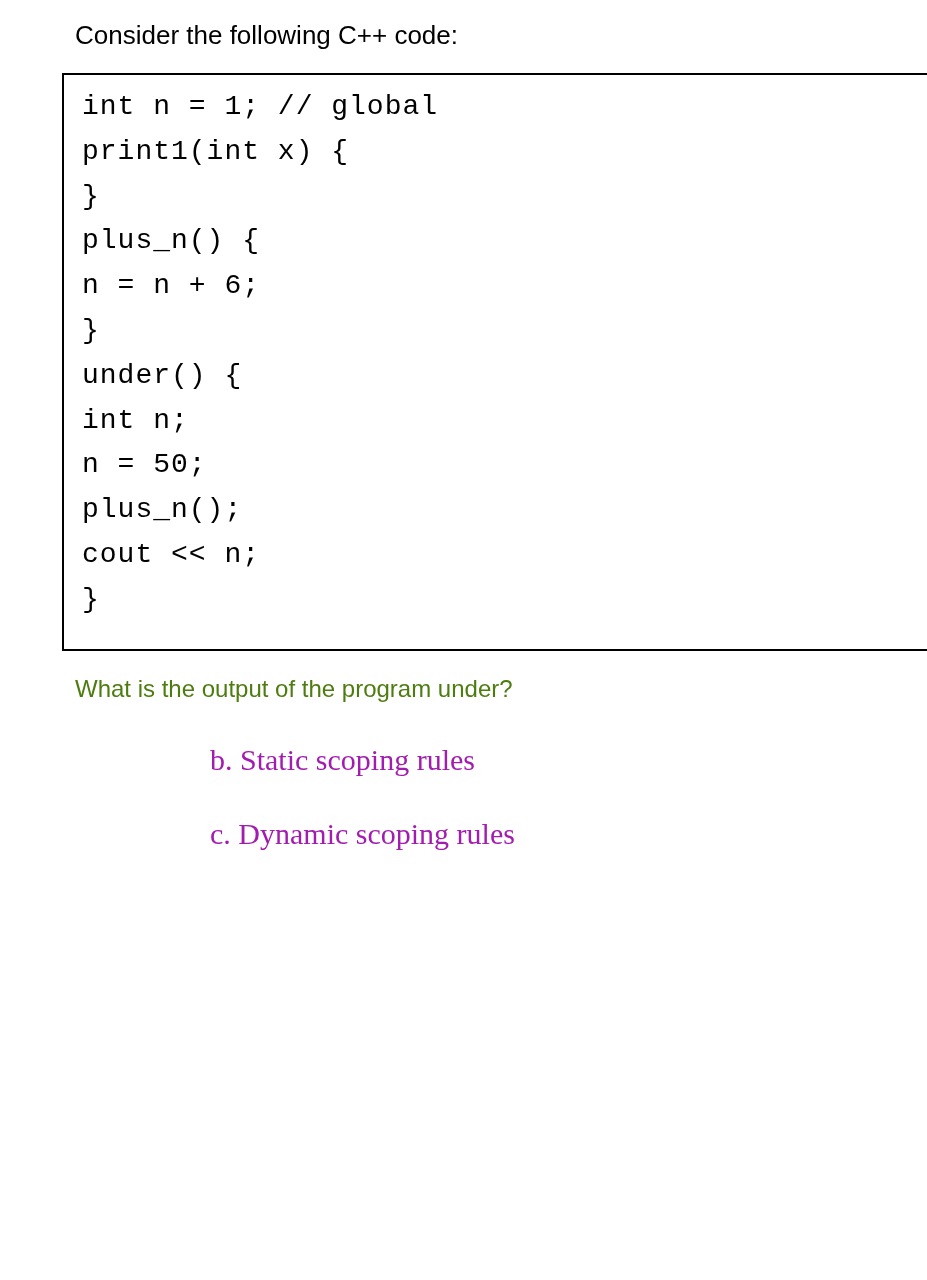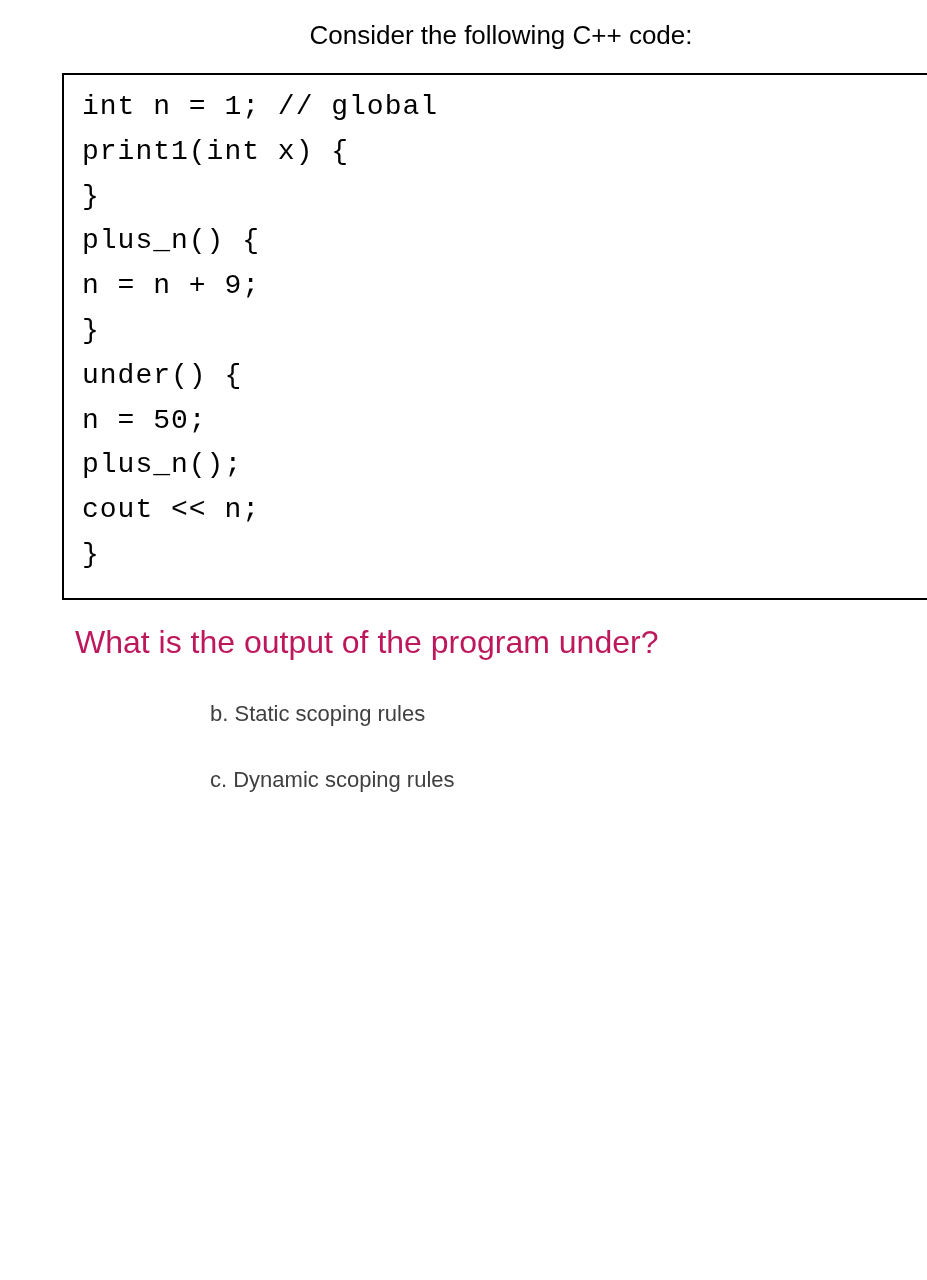--- a/index.html
+++ b/index.html
@@ -12,64 +12,65 @@
       background: #ffffff;
       color: #000000;
       width: 927px;
       padding: 20px 0 0 0;
     }
     .intro-text {
       font-size: 26px;
       margin-left: 75px;
       margin-bottom: 22px;
       color: #000;
-      text-align: center;
     }
     .code-block {
       border: 2px solid #000;
       border-right: none;
       margin-left: 62px;
-      padding: 10px 18px 20px 18px;
+      padding: 10px 18px 26px 18px;
       font-family: "Courier New", Courier, monospace;
       font-size: 28px;
       line-height: 1.6;
       letter-spacing: 1px;
       color: #000;
     }
     .code-line {
       white-space: pre;
     }
     .question-text {
-      font-size: 32px;
+      font-size: 24px;
       margin-left: 75px;
       margin-top: 24px;
-      color: #be185d;
+      color: #4d7c0f;
     }
     .option {
-      font-size: 22px;
+      font-size: 30px;
       margin-top: 40px;
       margin-left: 210px;
-      color: #404040;
+      color: #a21caf;
+      font-family: Liberation Serif, serif;
     }
     .option.second {
     }
   </style>
 </head>
 <body>
 
 <div class="intro-text">Consider the following C++ code:</div>
 
 <div class="code-block">
   <div class="code-line">int n = 1; // global</div>
   <div class="code-line">print1(int x) {</div>
   <div class="code-line">}</div>
   <div class="code-line">plus_n() {</div>
-  <div class="code-line">n = n + 9;</div>
+  <div class="code-line">n = n + 6;</div>
   <div class="code-line">}</div>
   <div class="code-line">under() {</div>
+  <div class="code-line">int n;</div>
   <div class="code-line">n = 50;</div>
   <div class="code-line">plus_n();</div>
   <div class="code-line">cout &lt;&lt; n;</div>
   <div class="code-line">}</div>
 </div>
 
 <div class="question-text">What is the output of the program under?</div>
 
 <div class="option">b. Static scoping rules</div>
 

